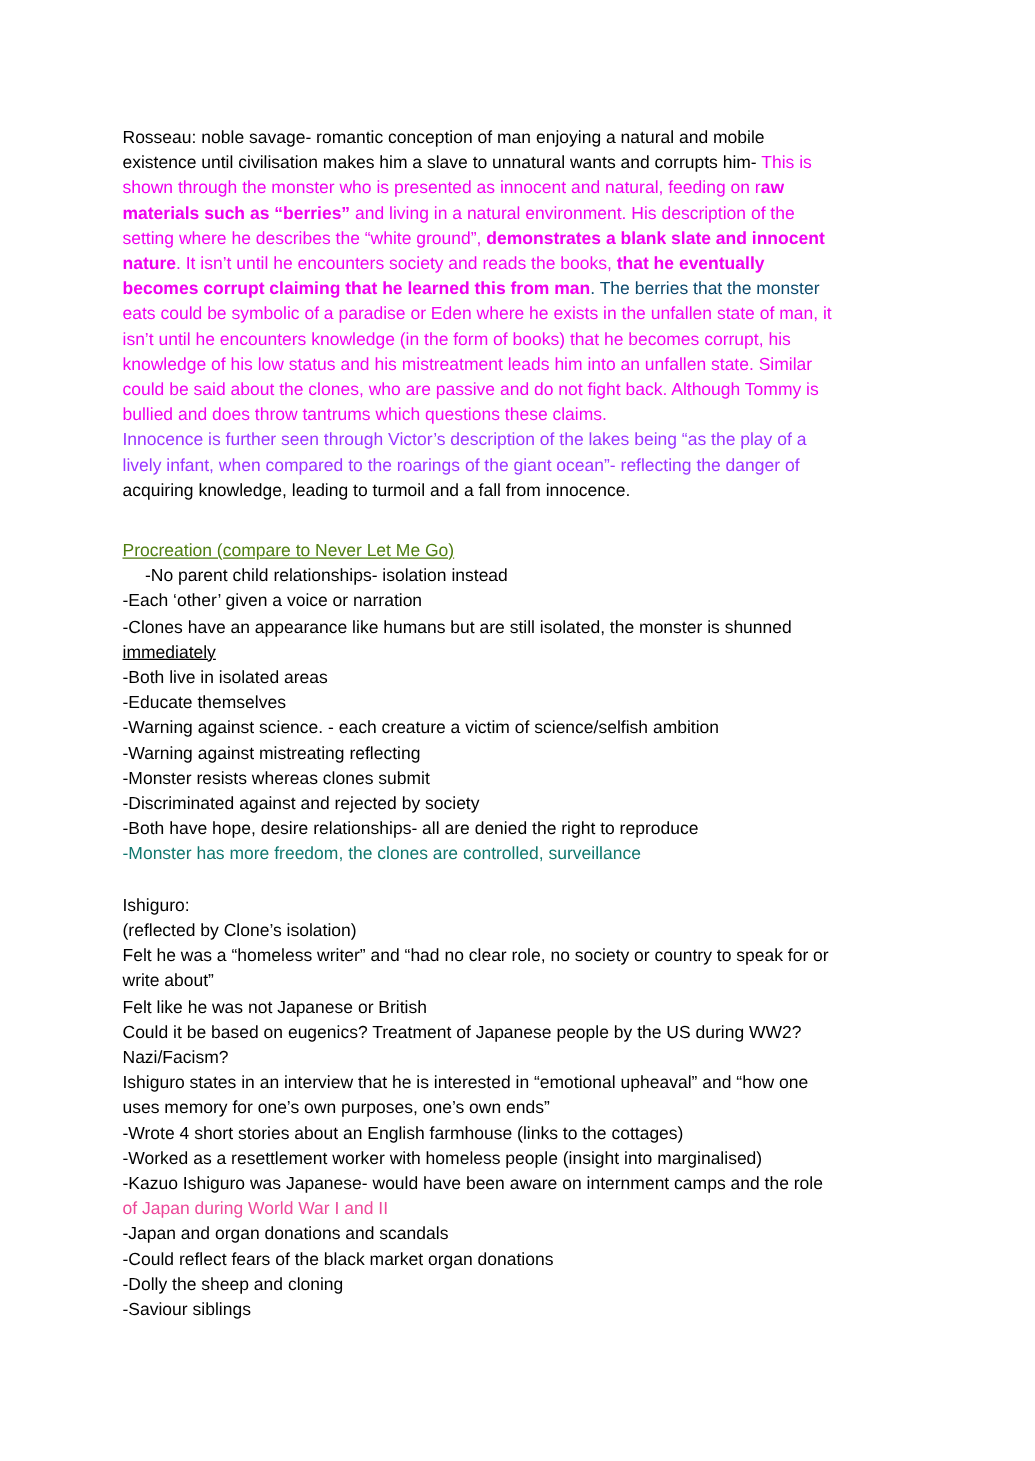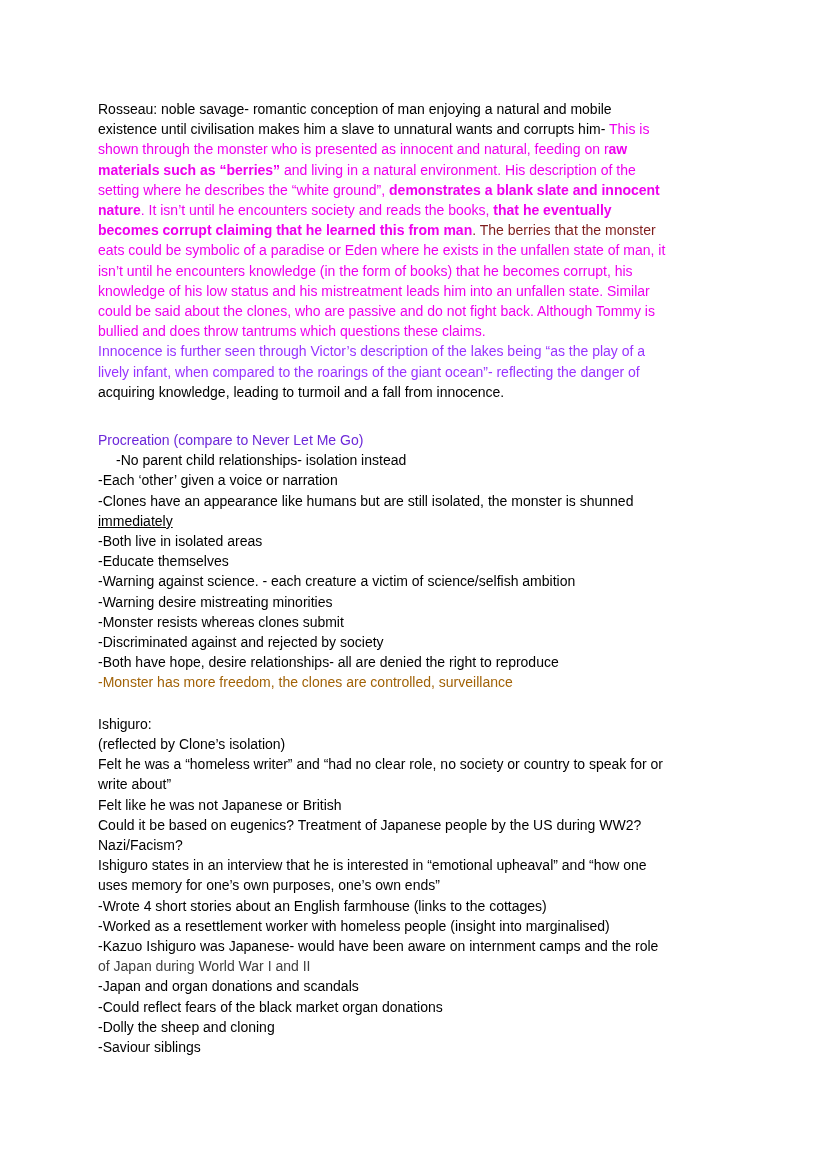--- a/index.html
+++ b/index.html
@@ -37,58 +37,58 @@
 
 <div class="page">
   <div class="doc-text">
       <div class="paragraph">
         <div class="line"><span class="seg" style="color: rgb(0, 0, 0);">Rosseau: noble savage- romantic conception of man enjoying a natural and mobile</span></div>
         <div class="line"><span class="seg" style="color: rgb(0, 0, 0);">existence until civilisation makes him a slave to unnatural wants and corrupts him- </span><span class="seg" style="color: rgb(238, 0, 238);">This is</span></div>
         <div class="line"><span class="seg" style="color: rgb(238, 0, 238);">shown through the monster who is presented as innocent and natural, feeding on r</span><span class="seg" style="color: rgb(238, 0, 238); font-weight: bold;">aw</span></div>
         <div class="line"><span class="seg" style="color: rgb(238, 0, 238); font-weight: bold;">materials such as “berries”</span><span class="seg" style="color: rgb(238, 0, 238);"> and living in a natural environment. His description of the</span></div>
         <div class="line"><span class="seg" style="color: rgb(238, 0, 238);">setting where he describes the “white ground”, </span><span class="seg" style="color: rgb(238, 0, 238); font-weight: bold;">demonstrates a blank slate and innocent</span></div>
         <div class="line"><span class="seg" style="color: rgb(238, 0, 238); font-weight: bold;">nature</span><span class="seg" style="color: rgb(238, 0, 238);">. It isn’t until he encounters society and reads the books, </span><span class="seg" style="color: rgb(238, 0, 238); font-weight: bold;">that he eventually</span></div>
-        <div class="line"><span class="seg" style="color: rgb(238, 0, 238); font-weight: bold;">becomes corrupt claiming that he learned this from man</span><span class="seg" style="color: #7f1d1d; margin-top: 16px;">. The berries that the monster</span></div>
+        <div class="line"><span class="seg" style="color: rgb(238, 0, 238); font-weight: bold;">becomes corrupt claiming that he learned this from man</span><span class="seg" style="color: #0c4a6e; margin-top: 16px;">. The berries that the monster</span></div>
         <div class="line"><span class="seg" style="color: rgb(238, 0, 238); text-align: center;">eats could be symbolic of a paradise or Eden where he exists in the unfallen state of man, it</span></div>
         <div class="line"><span class="seg" style="color: rgb(238, 0, 238);">isn’t until he encounters knowledge (in the form of books) that he becomes corrupt, his</span></div>
         <div class="line"><span class="seg" style="color: rgb(238, 0, 238);">knowledge of his low status and his mistreatment leads him into an unfallen state. Similar</span></div>
         <div class="line"><span class="seg" style="color: rgb(238, 0, 238);">could be said about the clones, who are passive and do not fight back. Although Tommy is</span></div>
         <div class="line"><span class="seg" style="color: rgb(238, 0, 238);">bullied and does throw tantrums which questions these claims.</span></div>
         <div class="line"><span class="seg" style="color: rgb(153, 51, 255);">Innocence is further seen through Victor’s description of the lakes being “as the play of a</span></div>
         <div class="line"><span class="seg" style="color: rgb(153, 51, 255);">lively infant, when compared to the roarings of the giant ocean”- reflecting the danger of</span></div>
         <div class="line"><span class="seg" style="color: #000000;">acquiring knowledge, leading to turmoil and a fall from innocence.</span></div>
       </div>
       <div class="paragraph paragraph-gap-lg">
-        <div class="line"><span class="seg" style="color: #6d28d9;">Procreation (compare to Never Let Me Go)</span></div>
+        <div class="line"><span class="seg" style="color: #4d7c0f; text-decoration: underline;">Procreation (compare to Never Let Me Go)</span></div>
         <div class="line"><span class="seg" style="color: rgb(0, 0, 0); margin-left: 18px;">-No parent child relationships- isolation instead</span></div>
         <div class="line"><span class="seg" style="color: rgb(0, 0, 0);">-Each ‘other’ given a voice or narration</span></div>
         <div class="line"><span class="seg" style="color: rgb(0, 0, 0);">-Clones have an appearance like humans but are still isolated, the monster is shunned</span></div>
         <div class="line"><span class="seg" style="color: rgb(0, 0, 0); text-decoration: underline;">immediately</span></div>
         <div class="line"><span class="seg" style="color: rgb(0, 0, 0);">-Both live in isolated areas</span></div>
         <div class="line"><span class="seg" style="color: rgb(0, 0, 0);">-Educate themselves</span></div>
         <div class="line"><span class="seg" style="color: rgb(0, 0, 0);">-Warning against science. - each creature a victim of science/selfish ambition</span></div>
-        <div class="line"><span class="seg" style="color: rgb(0, 0, 0);">-Warning desire mistreating minorities</span></div>
+        <div class="line"><span class="seg" style="color: rgb(0, 0, 0);">-Warning against mistreating reflecting</span></div>
         <div class="line"><span class="seg" style="color: rgb(0, 0, 0);">-Monster resists whereas clones submit</span></div>
         <div class="line"><span class="seg" style="color: rgb(0, 0, 0);">-Discriminated against and rejected by society</span></div>
         <div class="line"><span class="seg" style="color: rgb(0, 0, 0);">-Both have hope, desire relationships- all are denied the right to reproduce</span></div>
-        <div class="line"><span class="seg" style="color: #a16207;">-Monster has more freedom, the clones are controlled, surveillance</span></div>
+        <div class="line"><span class="seg" style="color: #0f766e;">-Monster has more freedom, the clones are controlled, surveillance</span></div>
       </div>
       <div class="paragraph paragraph-gap-md">
         <div class="line"><span class="seg" style="color: rgb(0, 0, 0);">Ishiguro:</span></div>
         <div class="line"><span class="seg" style="color: rgb(0, 0, 0);">(reflected by Clone’s isolation)</span></div>
         <div class="line"><span class="seg" style="color: rgb(0, 0, 0);">Felt he was a “homeless writer” and “had no clear role, no society or country to speak for or</span></div>
         <div class="line"><span class="seg" style="color: rgb(0, 0, 0);">write about”</span></div>
         <div class="line"><span class="seg" style="color: rgb(0, 0, 0);">Felt like he was not Japanese or British</span></div>
         <div class="line"><span class="seg" style="color: rgb(0, 0, 0);">Could it be based on eugenics? Treatment of Japanese people by the US during WW2?</span></div>
         <div class="line"><span class="seg" style="color: rgb(0, 0, 0);">Nazi/Facism?</span></div>
         <div class="line"><span class="seg" style="color: rgb(0, 0, 0);">Ishiguro states in an interview that he is interested in “emotional upheaval” and “how one</span></div>
         <div class="line"><span class="seg" style="color: rgb(0, 0, 0);">uses memory for one’s own purposes, one’s own ends”</span></div>
         <div class="line"><span class="seg" style="color: rgb(0, 0, 0);">-Wrote 4 short stories about an English farmhouse (links to the cottages)</span></div>
         <div class="line"><span class="seg" style="color: rgb(0, 0, 0);">-Worked as a resettlement worker with homeless people (insight into marginalised)</span></div>
         <div class="line"><span class="seg" style="color: rgb(0, 0, 0);">-Kazuo Ishiguro was Japanese- would have been aware on internment camps and the role</span></div>
-        <div class="line"><span class="seg" style="color: #404040;">of Japan during World War I and II</span></div>
+        <div class="line"><span class="seg" style="color: #ec4899;">of Japan during World War I and II</span></div>
         <div class="line"><span class="seg" style="color: rgb(0, 0, 0);">-Japan and organ donations and scandals</span></div>
         <div class="line"><span class="seg" style="color: rgb(0, 0, 0);">-Could reflect fears of the black market organ donations</span></div>
         <div class="line"><span class="seg" style="color: rgb(0, 0, 0);">-Dolly the sheep and cloning</span></div>
         <div class="line"><span class="seg" style="color: rgb(0, 0, 0);">-Saviour siblings</span></div>
       </div>
     </div>
 </div>
 
 </body></html>

